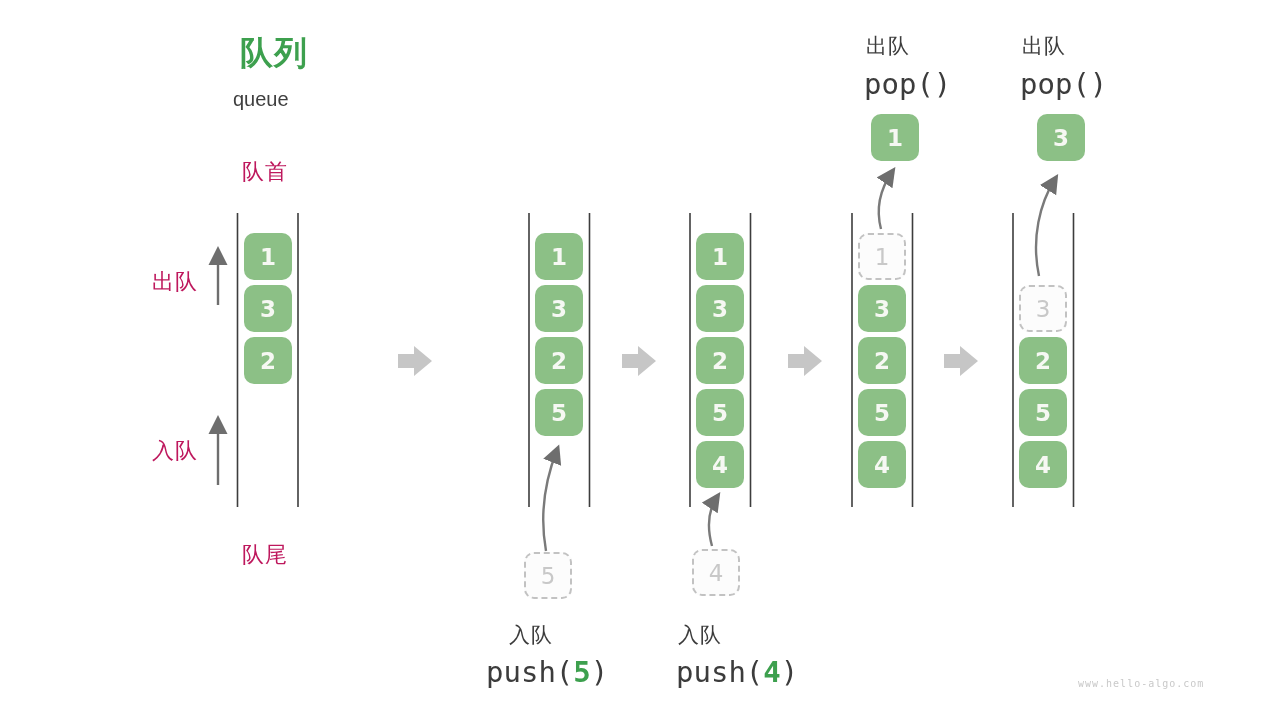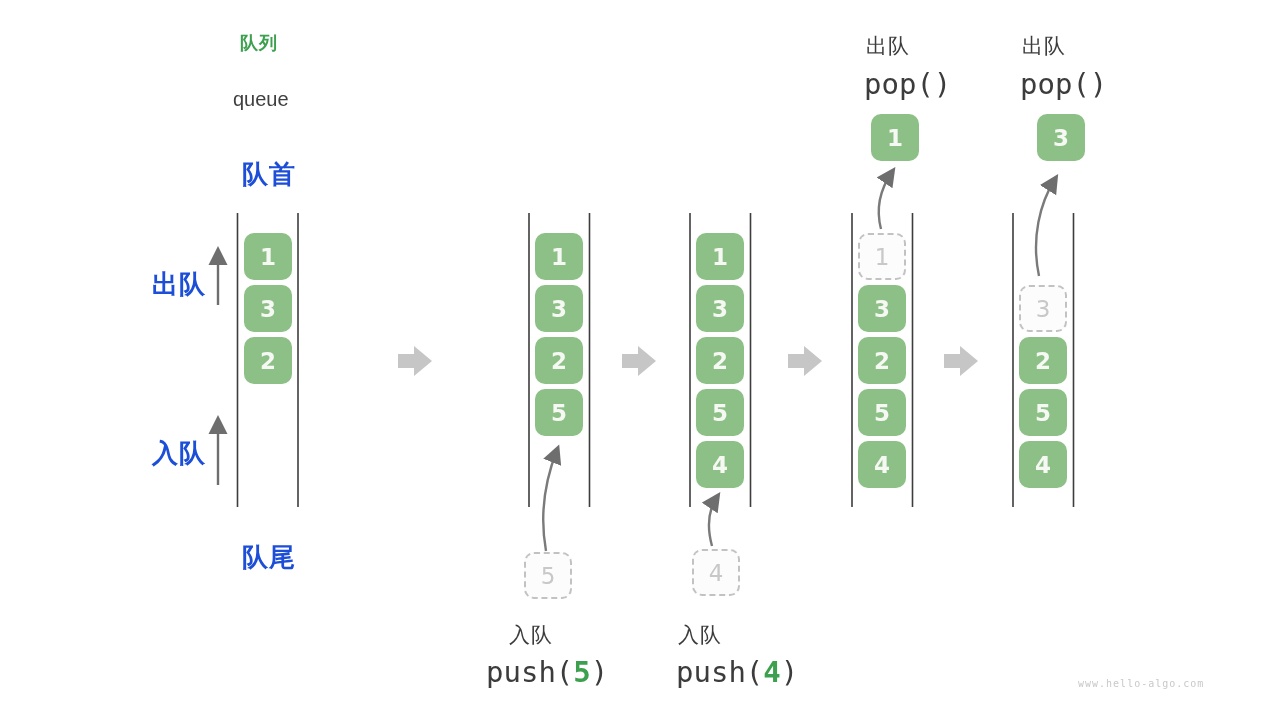--- a/index.html
+++ b/index.html
@@ -3,24 +3,24 @@
 <meta charset="utf-8">
 <style>
   html,body { margin:0; padding:0; background:#ffffff; }
   .canvas {
     position:relative; width:1280px; height:720px; background:#ffffff;
     font-family:"Liberation Sans","DejaVu Sans",sans-serif; overflow:hidden;
   }
   .abs { position:absolute; }
   svg.overlay { position:absolute; left:0; top:0; width:1280px; height:720px; }
 
-  .title-zh { font-size:18px; font-weight:bold; color:#3DA04E; letter-spacing:1px; }
+  .title-zh { font-size:33px; font-weight:bold; color:#3DA04E; letter-spacing:1px; }
   .title-en { font-size:20px; color:#3F3F3F; }
 
-  .zh-bold { font-size:26px; font-weight:bold; color:#1d4ed8; letter-spacing:1px; }
+  .zh-bold { font-size:22px; font-weight:normal; color:#be185d; letter-spacing:1px; }
   .zh-reg  { font-size:21px; color:#3C3C3C; letter-spacing:1px; }
   .code    { font-family:"DejaVu Sans Mono","Liberation Mono",monospace; font-size:29px; color:#3C3C3C; }
   .code .num { color:#3DA04E; font-weight:bold; }
 
   .cell {
     position:absolute; width:48px; height:47px; border-radius:10px;
     background:#8CC086; color:#F6F8F3;
     font-family:"DejaVu Sans","Liberation Sans",sans-serif;
     font-size:23px; font-weight:600;
     display:flex; align-items:center; justify-content:center;

